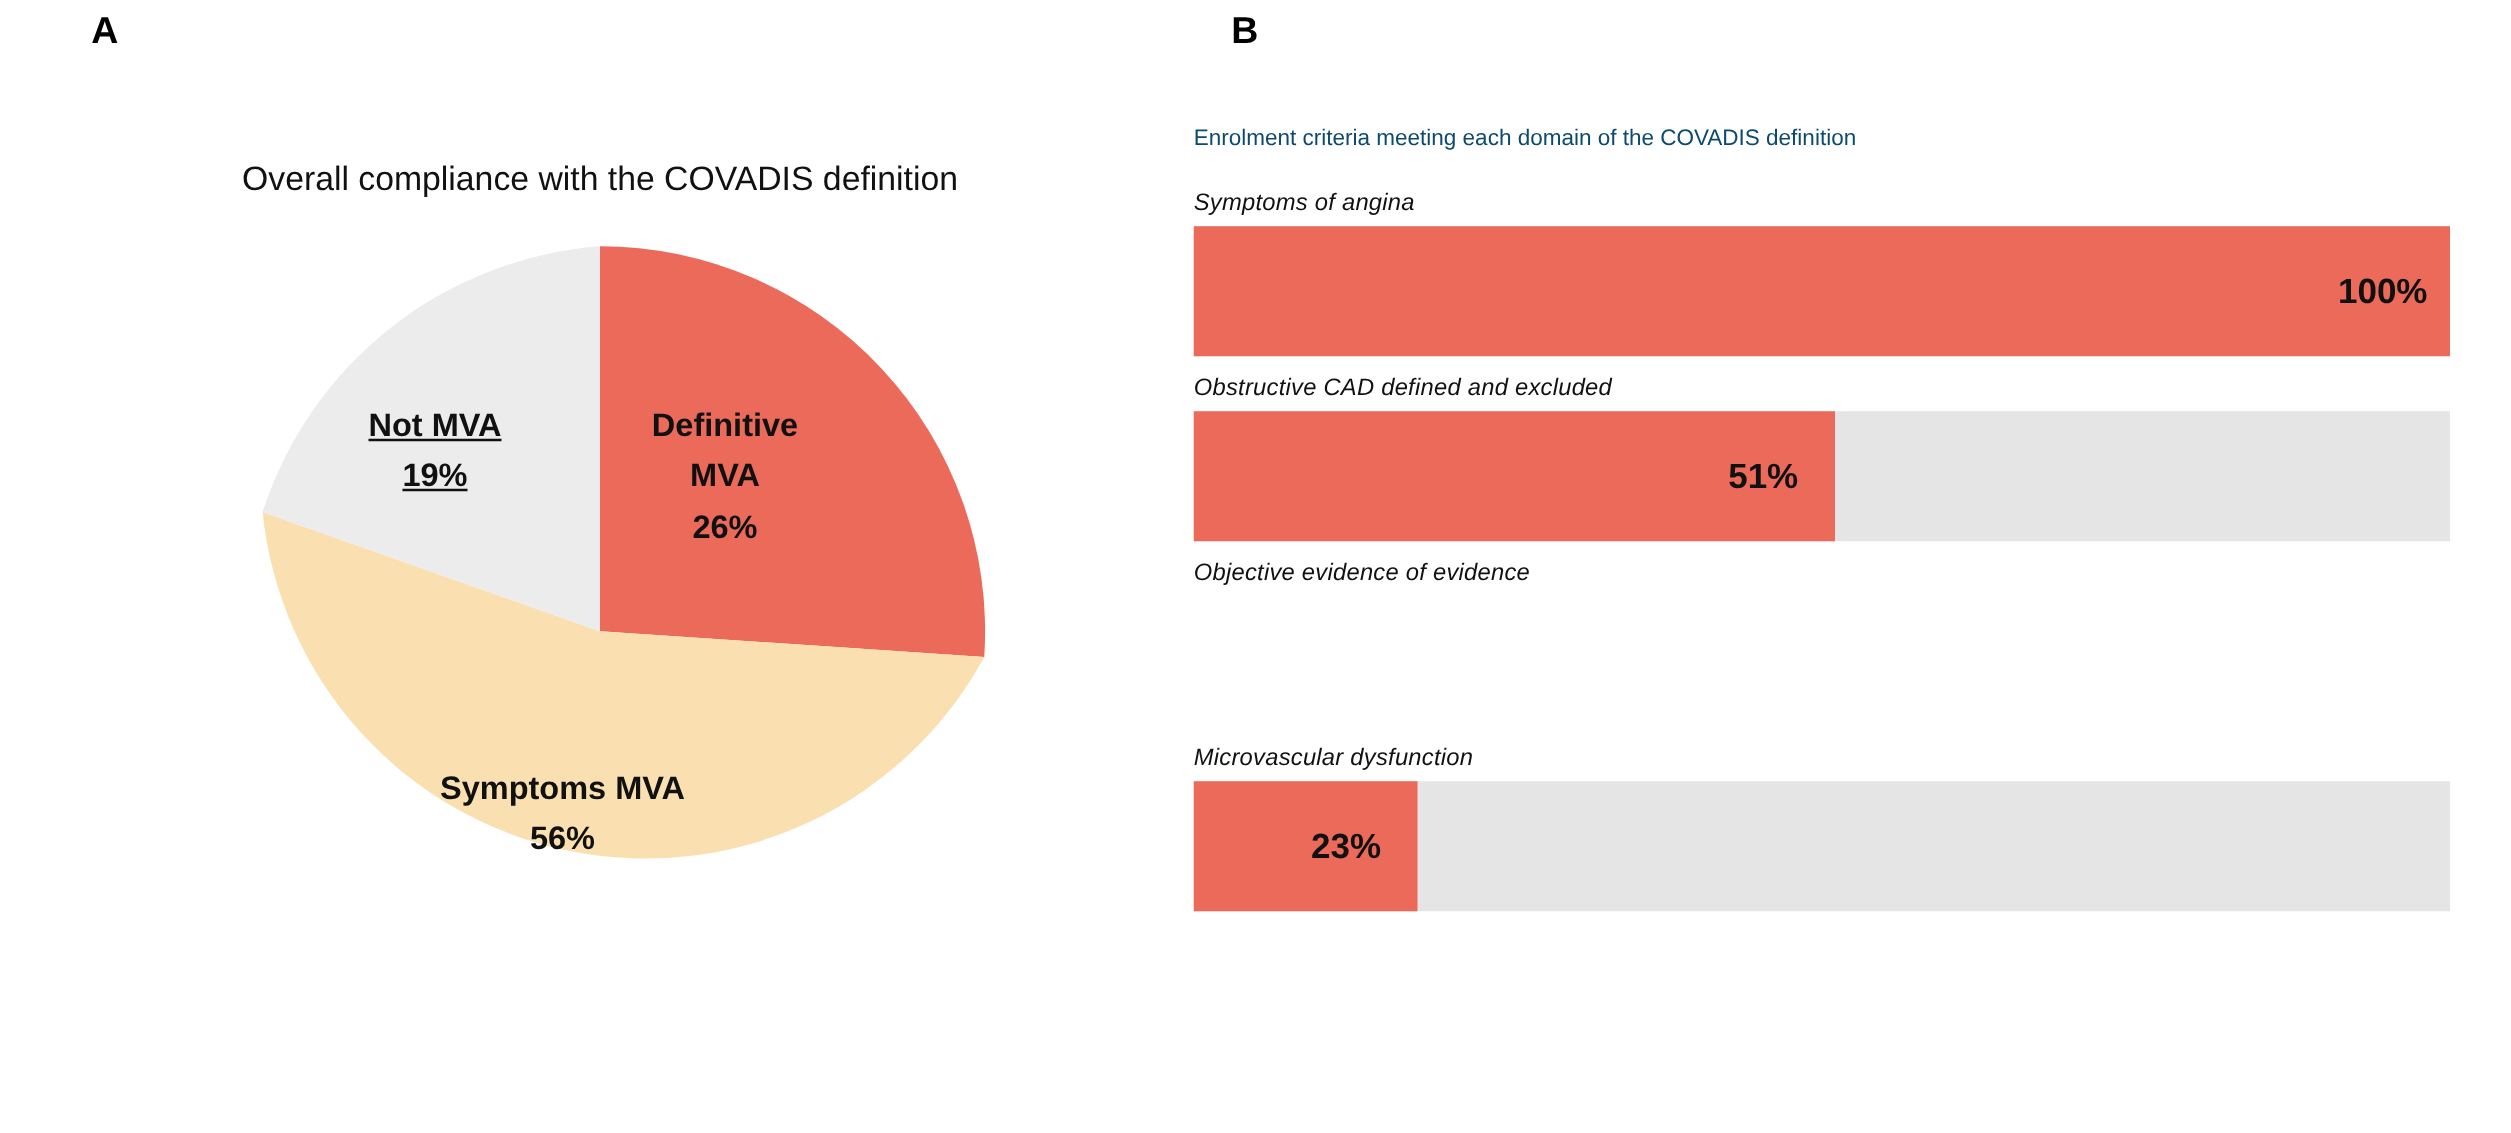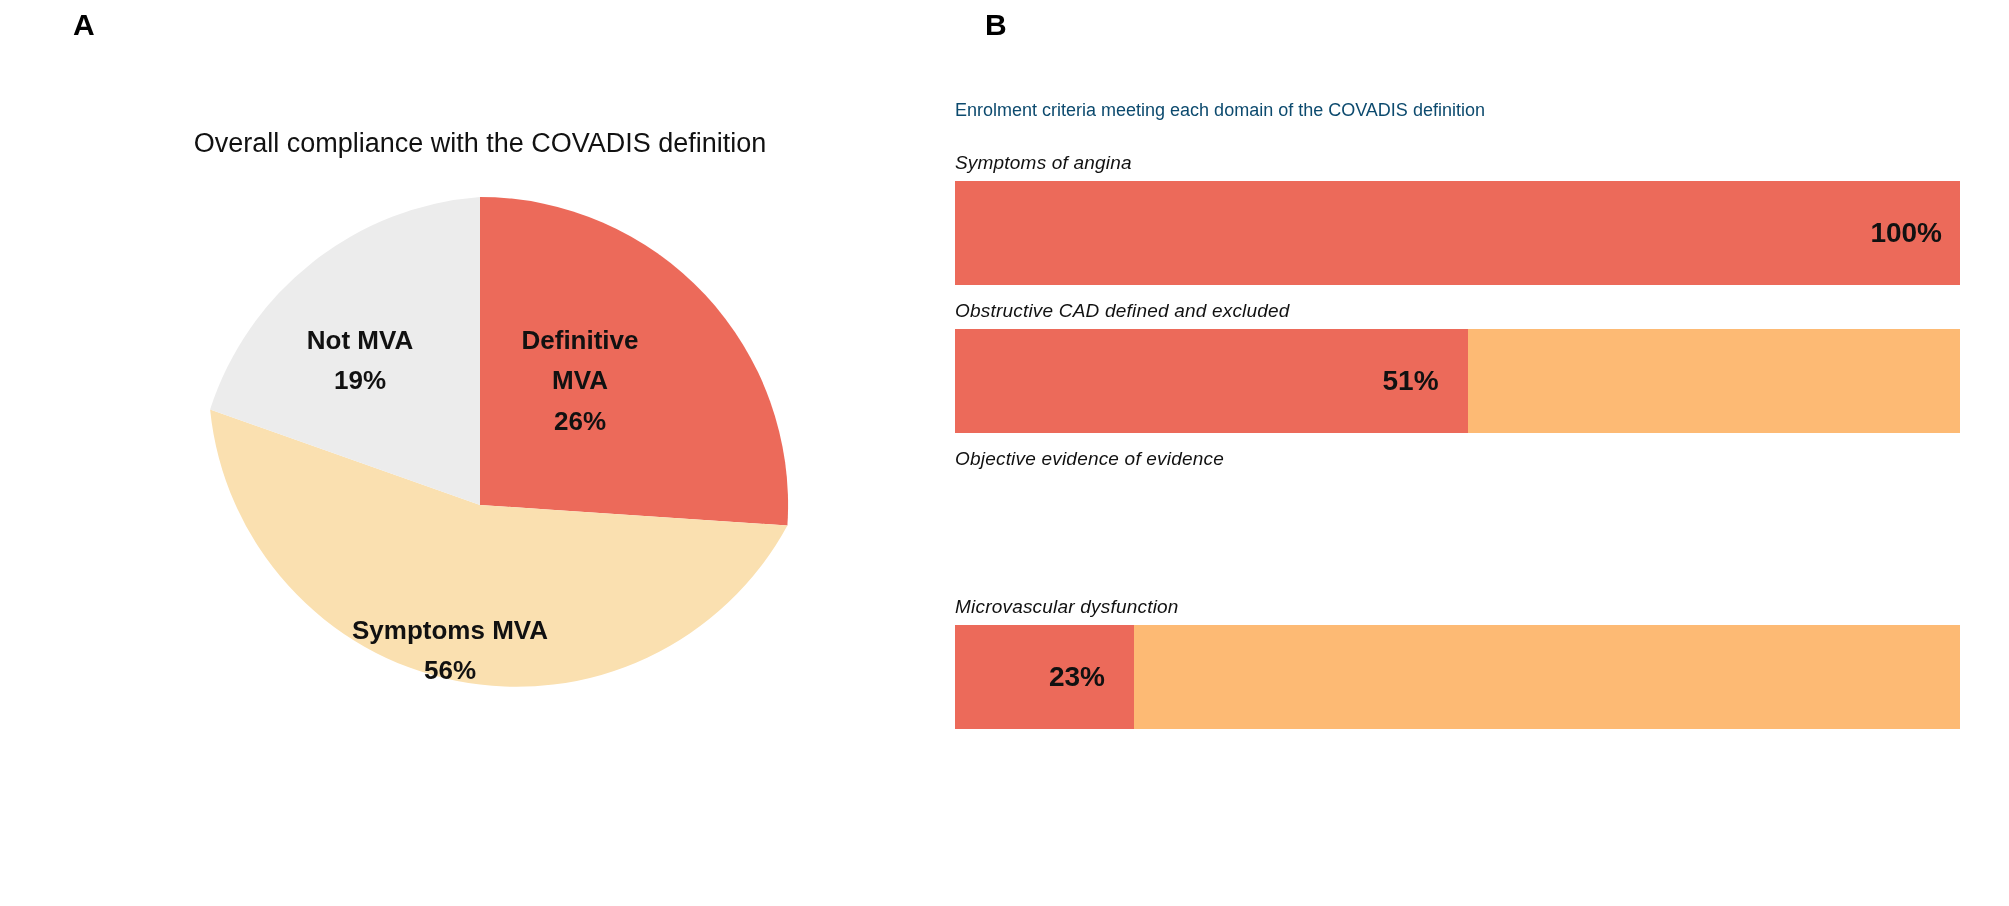--- a/index.html
+++ b/index.html
@@ -65,21 +65,21 @@
 
   .pie-label {
     position: absolute;
     text-align: center;
     font-weight: bold;
     font-size: 26px;
     color: #111;
     line-height: 1.55;
     white-space: nowrap;
   }
-  #label-not-mva   { left: 280px; top: 320px; width: 160px; }
+  #label-not-mva   { left: 268px; top: 320px; width: 160px; text-decoration: underline; }
   #label-definitive{ left: 490px; top: 320px; width: 180px; }
   #label-suspected { left: 300px; top: 610px; width: 300px; }
 
   
   #panel-b {
     position: absolute;
     left: 945px;
     top: 0;
     width: 1064px;
     height: 906px;
@@ -102,21 +102,21 @@
     font-style: italic;
     font-size: 19px;
     color: #111;
     margin-bottom: 7px;
     white-space: nowrap;
     letter-spacing: 0.2px;
   }
   .bar-track {
     position: relative;
     height: 104px;
-    background: #fdba74;
+    background: #e5e5e5;
     width: 1005px;
   }
   .bar-fill {
     position: absolute;
     left: 0;
     top: 0;
     bottom: 0;
     background: #ec6a5a;
   }
   .bar-value {

